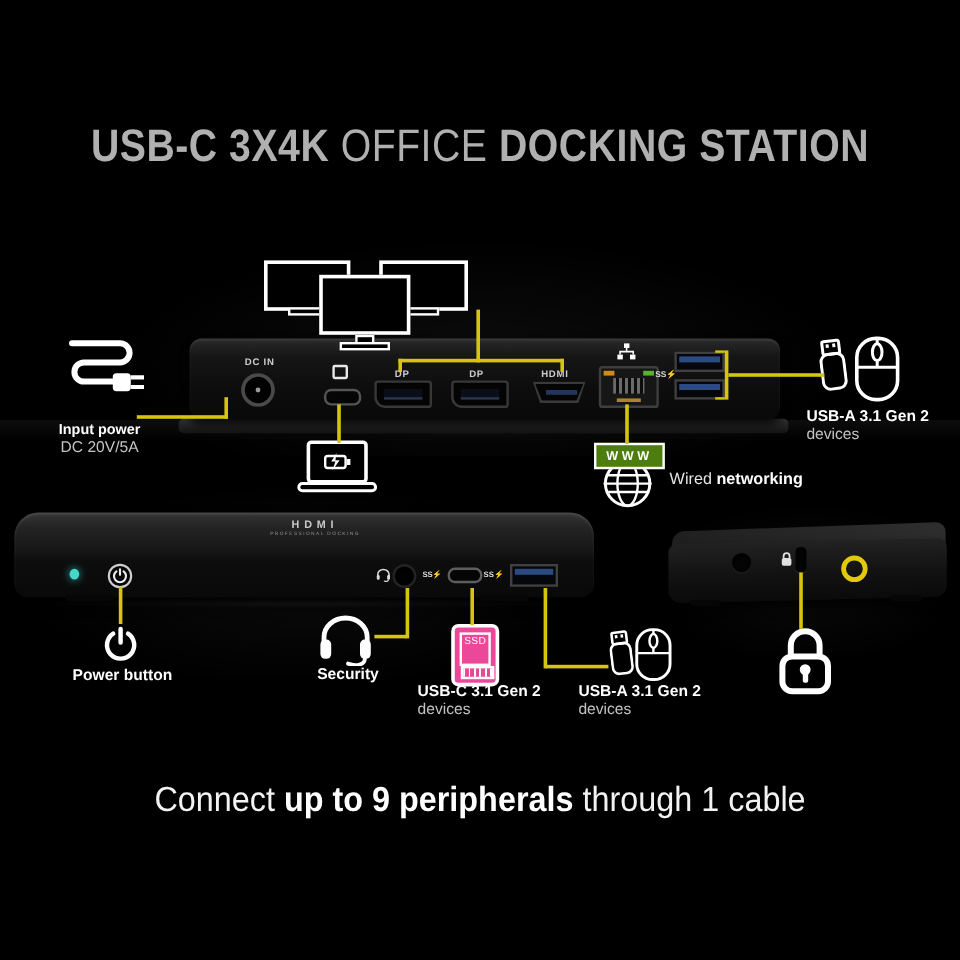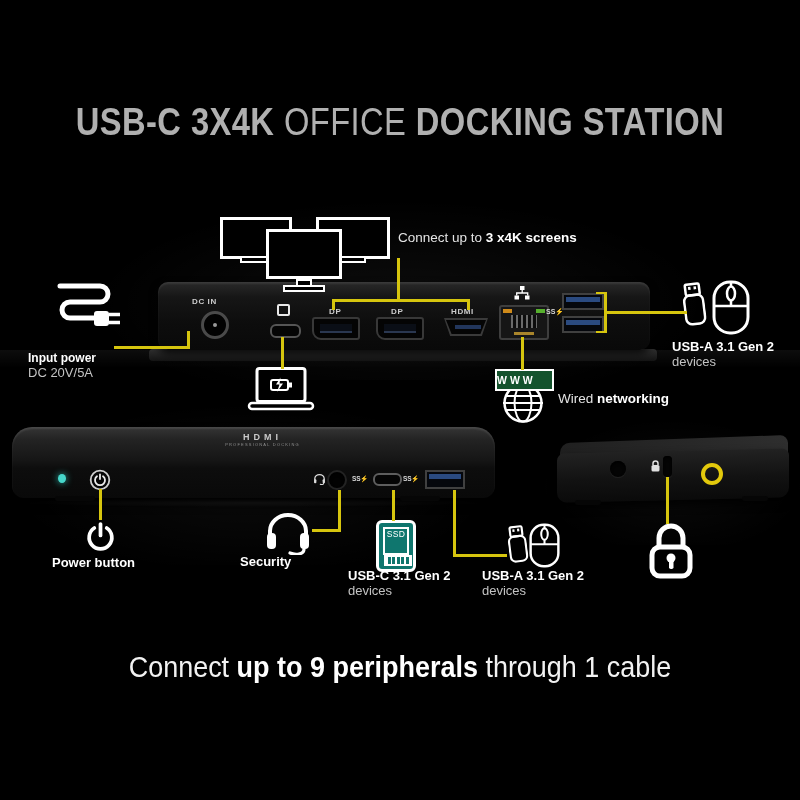--- a/index.html
+++ b/index.html
@@ -15,21 +15,21 @@
          background:radial-gradient(ellipse 70% 70% at 50% 55%,rgba(255,255,255,0.04),transparent 75%);}
   
   .title{left:0;top:101px;width:800px;text-align:center;color:#b0b0b0;font-size:38px;
          font-weight:700;letter-spacing:.5px;transform:scaleX(.86);white-space:nowrap;}
   .title .lt{font-weight:400;}
   
   .t13{font-size:13.5px;color:#e4e4e4;white-space:nowrap;}
   .t13 b,.b{font-weight:700;color:#fff;}
   .lab-b{font-size:13px;font-weight:700;color:#fff;white-space:nowrap;}
   .lab-l{font-size:13px;color:#c3c3c3;white-space:nowrap;}
-  .ctr{text-align:left;}
+  .ctr{text-align:center;}
   
   .yl{background:#d6c50e;}
   
   .mon{background:#000;border:3px solid #fff;}
   .foot{background:#000;border:2px solid #fff;}
   
   .dockback{left:158px;top:282px;width:492px;height:68px;border-radius:10px;
     background:linear-gradient(180deg,#2a2a2a 0%,#161616 22%,#0d0d0d 60%,#090909 100%);
     box-shadow:inset 0 2px 2px rgba(255,255,255,.08),0 4px 8px rgba(0,0,0,.8);}
   .dockstrip{left:149px;top:349px;width:508px;height:12px;border-radius:4px;
@@ -80,21 +80,21 @@
     border-radius:10px 8px 0 0;transform:skewY(-2deg);}
   .sidefront{left:557px;top:451px;width:232px;height:49px;border-radius:7px 7px 10px 10px;
     background:linear-gradient(180deg,#222 0%,#121212 55%,#0a0a0a 100%);transform:skewY(-1.3deg);
     box-shadow:0 5px 9px rgba(0,0,0,.8);}
   .hole{left:610px;top:461px;width:16px;height:16px;border-radius:50%;background:#040404;
     box-shadow:inset 0 2px 3px #000,0 1px 1px rgba(255,255,255,.07);}
   .slot{left:663px;top:456px;width:9px;height:21px;border-radius:4px;background:#040404;
     box-shadow:inset 0 2px 3px #000,0 1px 1px rgba(255,255,255,.07);}
   .ring{left:701px;top:463px;width:14px;height:14px;border:4px solid #e3c90c;border-radius:50%;}
   
-  .ssd{left:376px;top:520px;width:34px;height:46px;border:3px solid #fff;border-radius:6px;background:#0f766e;}
+  .ssd{left:376px;top:520px;width:34px;height:46px;border:3px solid #fff;border-radius:6px;background:#ec4899;}
   .ssdin{position:absolute;left:4px;top:4px;width:22px;height:24px;border:2px solid #fff;
     font-size:8.5px;color:#fff;text-align:center;line-height:11px;letter-spacing:.3px;}
   .ssdpins{position:absolute;left:5px;bottom:3px;width:24px;height:7px;border:2px solid #fff;
     background:repeating-linear-gradient(90deg,#fff 0 1.5px,transparent 1.5px 4.5px);}
   
   .footer{left:0;top:651px;width:800px;text-align:center;font-size:29px;color:#f2f2f2;
     transform:scaleX(.93);white-space:nowrap;}
   .footer .b{font-weight:700;color:#fff;}
   svg{display:block;}
 </style>
@@ -114,24 +114,20 @@
   </div>
 
   <div class="abs mon" style="left:220px;top:217px;width:66px;height:36px;z-index:1"></div>
   <div class="abs foot" style="left:240px;top:256px;width:32px;height:3px;z-index:1"></div>
   <div class="abs mon" style="left:316px;top:217px;width:68px;height:36px;z-index:1"></div>
   <div class="abs foot" style="left:330px;top:256px;width:32px;height:3px;z-index:1"></div>
   <div class="abs mon" style="left:266px;top:229px;width:70px;height:44px;z-index:2"></div>
   <div class="abs foot" style="left:296px;top:279px;width:12px;height:4px;z-index:2"></div>
   <div class="abs foot" style="left:283px;top:285px;width:38px;height:3px;z-index:2"></div>
 
-  <div class="abs t13" style="left:398px;top:230px">
-    <span>Connect up to</span>
-    <b>3 x4K screens</b>
-  </div>
 
   <div class="abs yl" style="left:397px;top:258px;width:3px;height:44px;z-index:5"></div>
   <div class="abs yl" style="left:332px;top:299px;width:138px;height:3px;z-index:5"></div>
   <div class="abs yl" style="left:332px;top:299px;width:3px;height:11px;z-index:5"></div>
   <div class="abs yl" style="left:467px;top:299px;width:3px;height:11px;z-index:5"></div>
   <div class="abs yl" style="left:187px;top:331px;width:3px;height:18px;z-index:5"></div>
   <div class="abs yl" style="left:114px;top:346px;width:76px;height:3px;z-index:5"></div>
   <div class="abs yl" style="left:281px;top:337px;width:3px;height:32px;z-index:5"></div>
   <div class="abs yl" style="left:521px;top:337px;width:3px;height:33px;z-index:5"></div>
   <div class="abs yl" style="left:604px;top:292px;width:3px;height:41px;z-index:5"></div>
@@ -143,21 +139,21 @@
   <div class="abs yl" style="left:312px;top:529px;width:27px;height:3px;z-index:5"></div>
   <div class="abs yl" style="left:392px;top:490px;width:3px;height:31px;z-index:5"></div>
   <div class="abs yl" style="left:453px;top:490px;width:3px;height:67px;z-index:5"></div>
   <div class="abs yl" style="left:455px;top:554px;width:52px;height:3px;z-index:5"></div>
   <div class="abs yl" style="left:666px;top:477px;width:3px;height:47px;z-index:5"></div>
 
   <div class="abs floorband"></div>
   <div class="abs dockstrip"></div>
   <div class="abs dockback"></div>
 
-  <div class="abs tinylab" style="left:192px;top:297px;z-index:4">DC IN</div>
+  <div class="abs tinylab" style="left:204px;top:297px;z-index:4">DC IN</div>
   <div class="abs dcjack" style="z-index:4">
       <div class="dcpin"></div>
     </div>
   <div class="abs usbcmark" style="z-index:4"></div>
   <div class="abs usbc" style="left:270px;top:324px;width:27px;height:10px;z-index:4"></div>
 
   <div class="abs tinylab" style="left:329px;top:307px;z-index:4">DP</div>
   <div class="abs dport" style="left:312px;top:317px;z-index:4">
       <div class="dslot"></div>
     </div>
@@ -208,21 +204,21 @@
     <rect x="25" y="14" width="17" height="10" rx="2" stroke="#fff" fill="none" stroke-width="2"></rect>
     <rect x="43" y="16.5" width="3" height="5" fill="#fff"></rect>
     <path d="M34.5 11.5 l-4.5 7 h3.5 l-2.5 7.5 6 -8.5 h-3.5 z" fill="#fff"></path>
   </svg>
 
   <svg class="abs" style="left:500px;top:382px;z-index:1" width="46" height="42" viewBox="0 0 46 42">
     <circle cx="23" cy="21" r="18.5" stroke="#fff" stroke-width="2.5" fill="none"></circle>
     <ellipse cx="23" cy="21" rx="8.5" ry="18.5" stroke="#fff" stroke-width="2" fill="none"></ellipse>
     <path d="M5.5 14 H40.5 M3 21 H43 M5.5 28 H40.5" stroke="#fff" stroke-width="2"></path>
   </svg>
-  <div class="abs ctr" style="left:495px;top:369px;width:55px;height:18px;border:2.5px solid #fff;background:#14532d;z-index:2;font-size:10.5px;font-weight:700;color:#fff;letter-spacing:3px;line-height:18px">WWW</div>
+  <div class="abs ctr" style="left:495px;top:369px;width:55px;height:18px;border:2.5px solid #fff;background:#4d7c0f;z-index:2;font-size:10.5px;font-weight:700;color:#fff;letter-spacing:3px;line-height:18px">WWW</div>
   <div class="abs t13" style="left:558px;top:391px">
     <span>Wired</span>
     <b>networking</b>
   </div>
 
   <svg class="abs" style="left:683px;top:282px;transform:rotate(-7deg)" width="22" height="44" viewBox="0 0 22 44">
     <rect x="4" y="2" width="14" height="11" rx="1.5" stroke="#fff" stroke-width="2.5" fill="none"></rect>
     <rect x="7" y="4.5" width="2.5" height="3" fill="#fff"></rect>
       <rect x="12.5" y="4.5" width="2.5" height="3" fill="#fff"></rect>
     <rect x="1.5" y="13" width="19" height="29" rx="6" stroke="#fff" stroke-width="2.5" fill="none"></rect>

